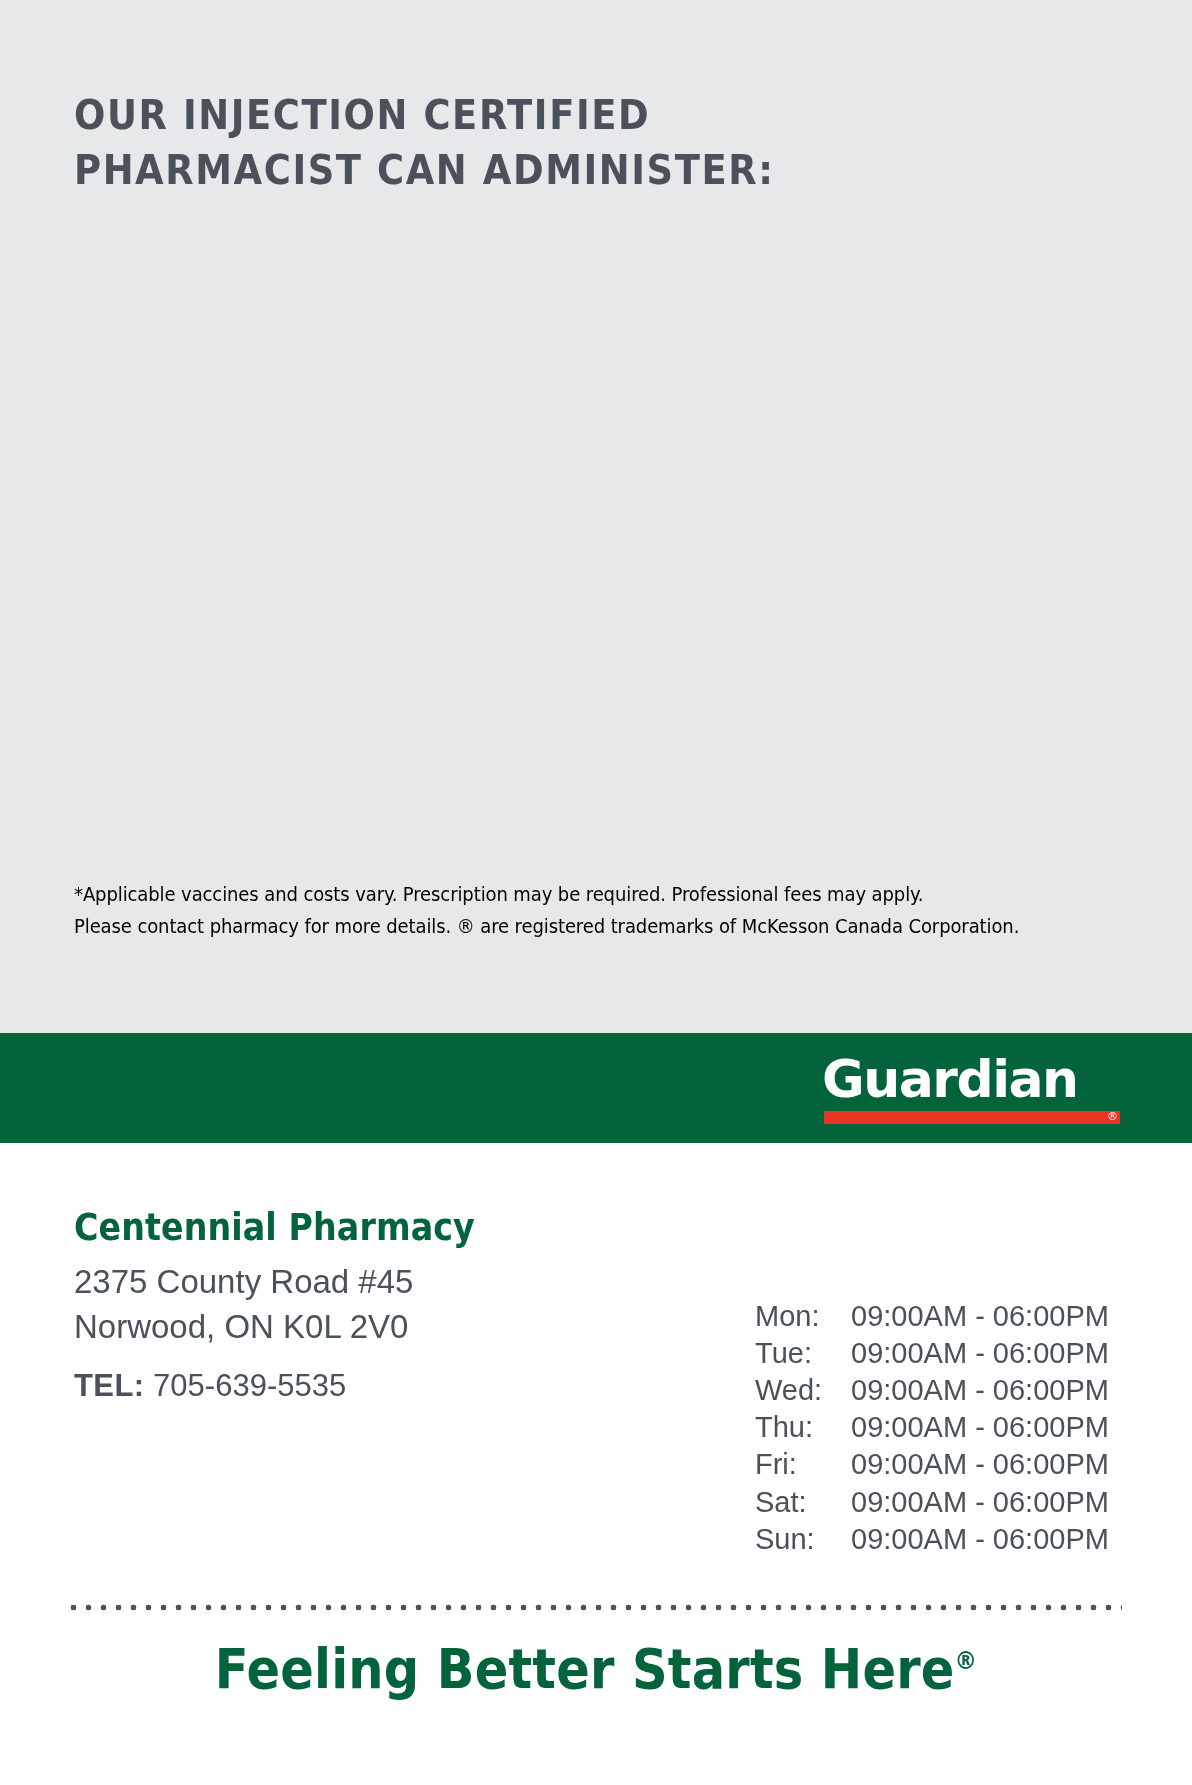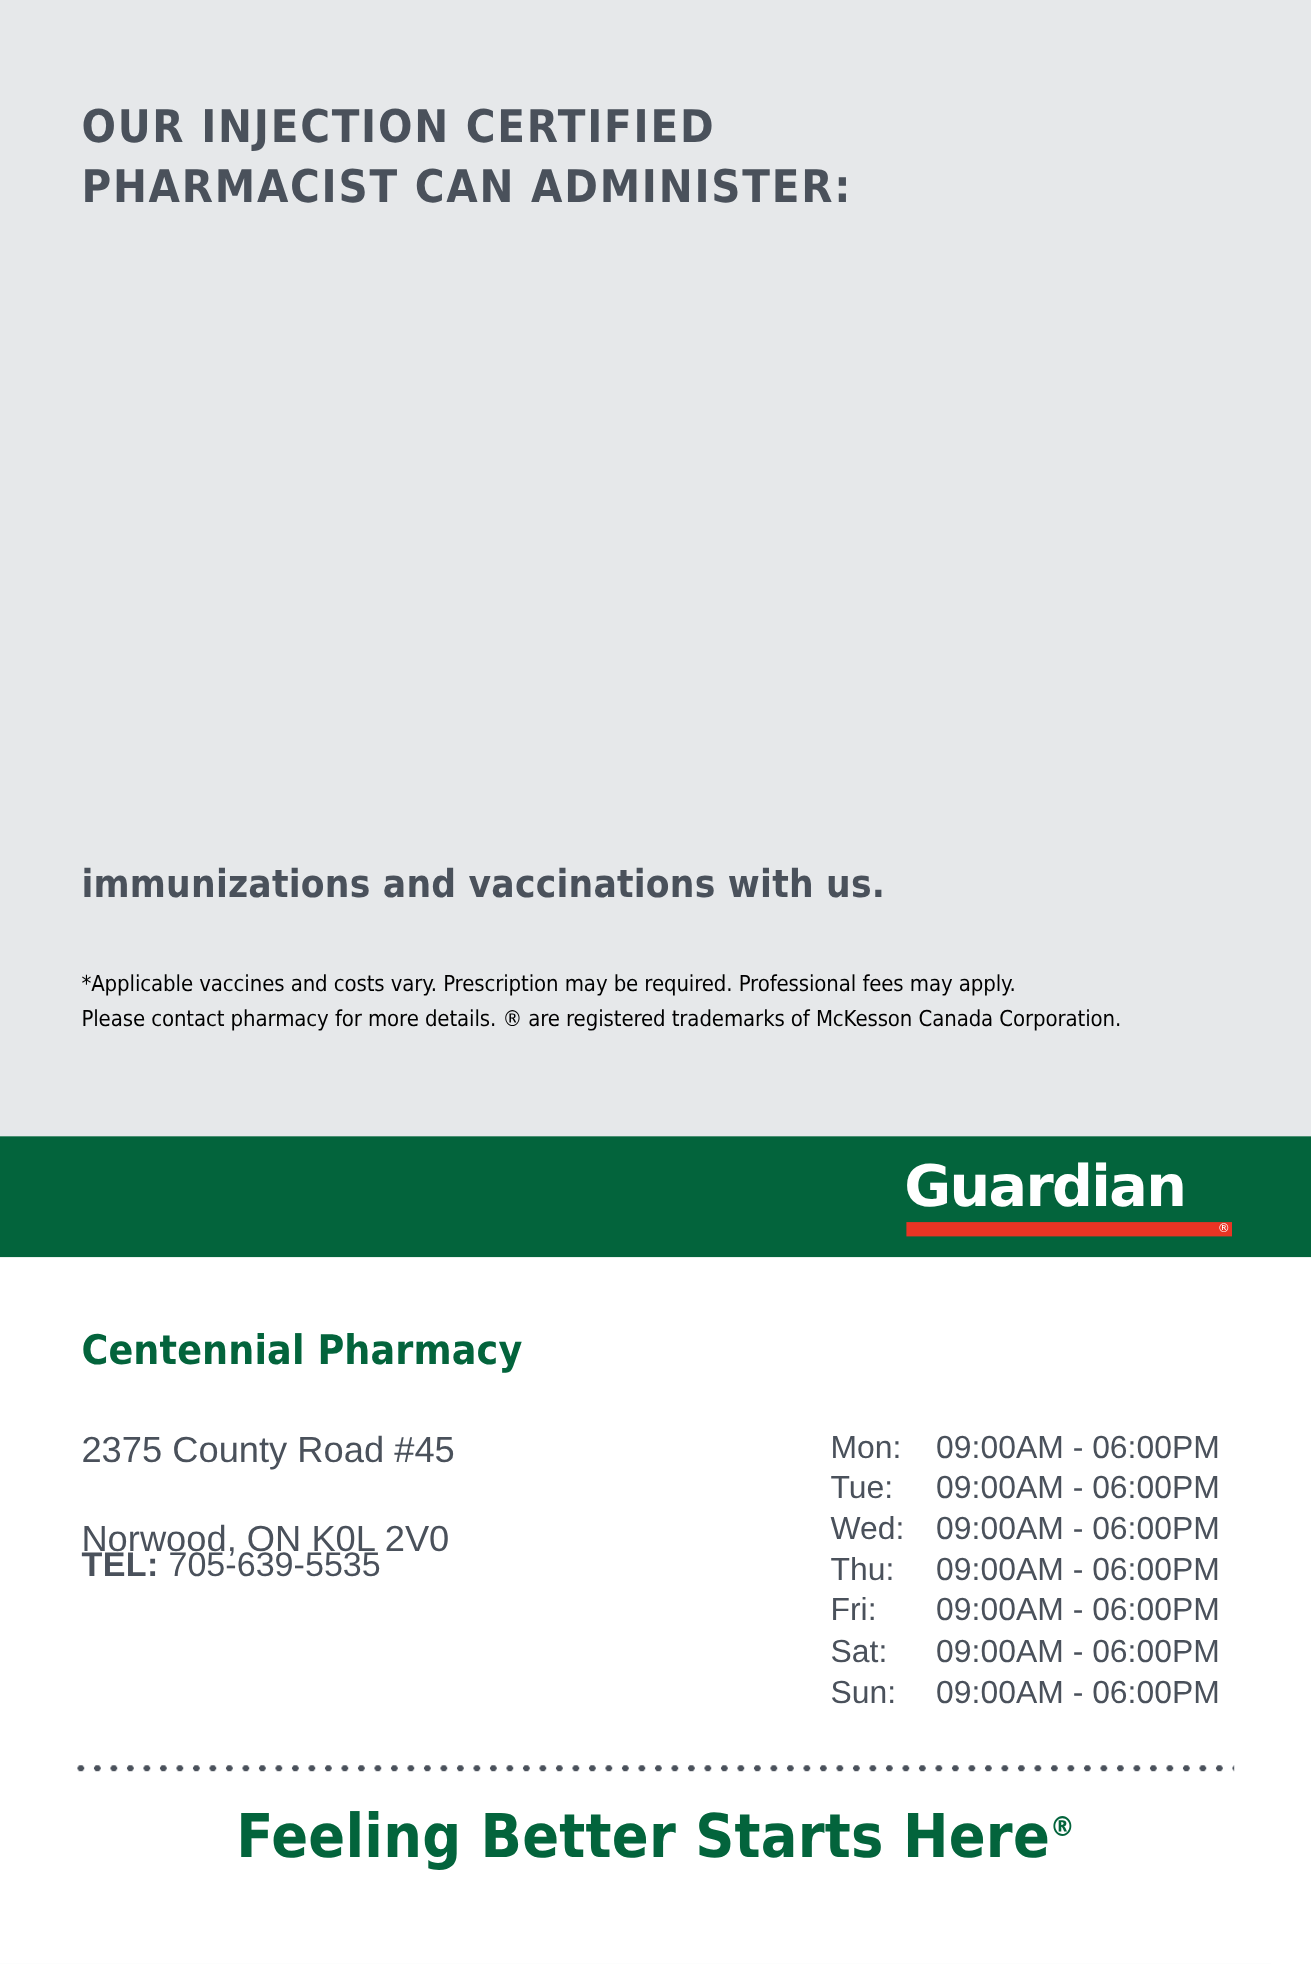--- a/index.html
+++ b/index.html
@@ -155,32 +155,32 @@
   .store-address {
     position: absolute;
     left: 74px;
     top: 117px;
     color: #4a515b;
     font-family: "Liberation Sans", sans-serif;
     font-size: 33px;
     line-height: 1.35;
     font-weight: 300;
   }
-  .store-address span { display: block; margin-top: 36px; }
+  .store-address span { display: block; }
 
   .store-contact {
     position: absolute;
     left: 74px;
     top: 222px;
     color: #4a515b;
     font-family: "Liberation Sans", sans-serif;
     font-size: 31px;
     line-height: 1.35;
   }
-  .store-contact .contact-row { display: block; margin-top: 37px; }
+  .store-contact .contact-row { display: block; }
   .store-contact .contact-key {
     font-weight: bold;
     letter-spacing: 0.4px;
   }
   .store-contact .contact-val { font-weight: 300; }
 
   .hours {
     position: absolute;
     left: 755px;
     top: 155px;
@@ -234,21 +234,20 @@
   <div class="gray-panel">
 
     <div class="headline">
       <span class="hl-line">OUR INJECTION CERTIFIED</span>
       <span class="hl-line">PHARMACIST CAN ADMINISTER:</span>
     </div>
 
     <div class="image-slot"></div>
 
     <div class="subhead">
-      <span class="sh-line">immunizations and vaccinations with us.</span>
     </div>
 
     <div class="disclaimer">
       <span class="dc-line">*Applicable vaccines and costs vary. Prescription may be required. Professional fees may apply.</span>
       <span class="dc-line">Please contact pharmacy for more details. ® are registered trademarks of McKesson Canada Corporation.</span>
     </div>
 
   </div>
 
   <div class="brand-band">

